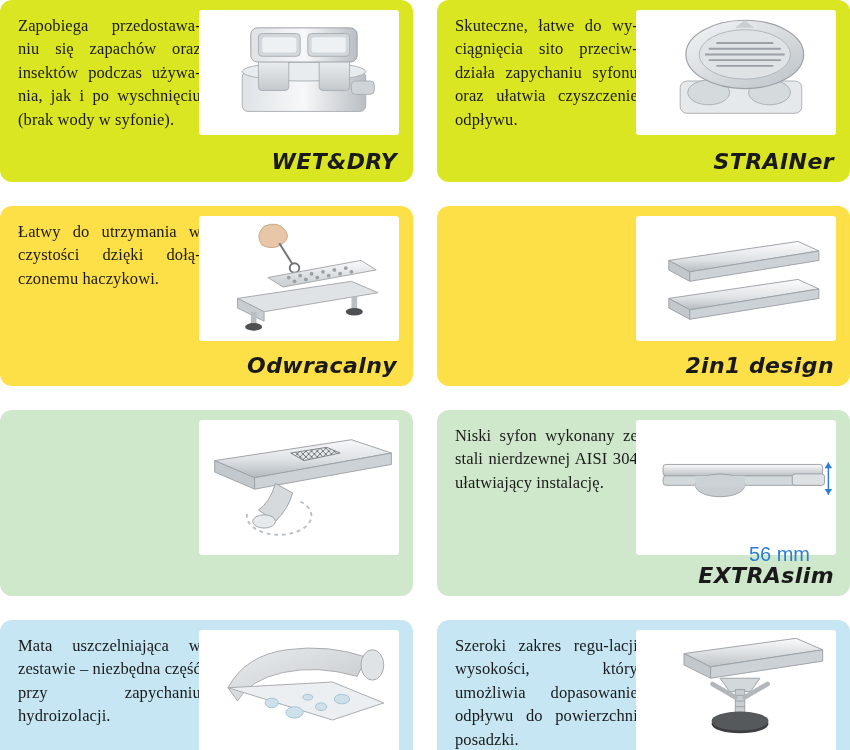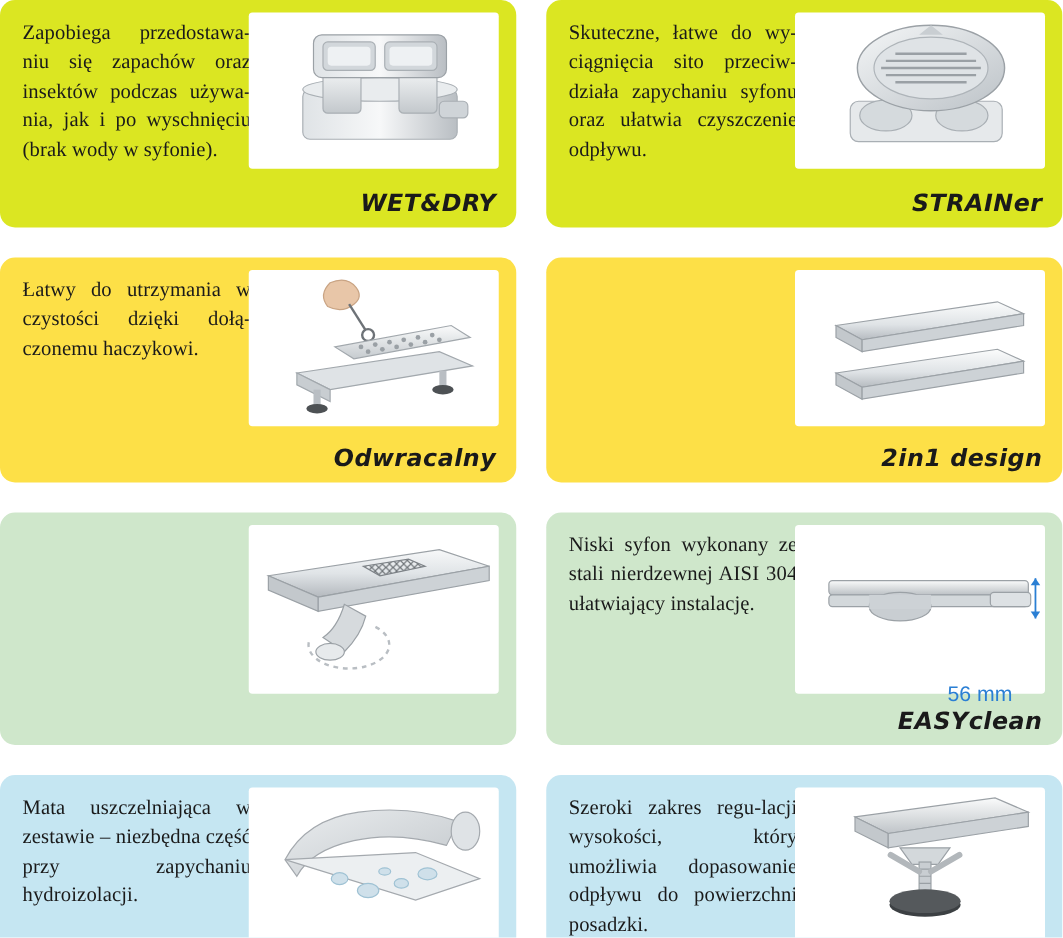--- a/index.html
+++ b/index.html
@@ -48,21 +48,21 @@
     letter-spacing: 0.1px;
     hyphens: manual;
   }
   .card-label {
     position: absolute;
     right: 16px;
     bottom: 8px;
     font-family: "DejaVu Sans", sans-serif;
     font-weight: bold;
     font-style: italic;
-    font-size: 19px;
+    font-size: 22px;
     color: #1a1a1a;
     letter-spacing: 0.4px;
     white-space: nowrap;
   }
   .illus {
     position: absolute;
     right: 14px;
     top: 12px;
     width: 46%;
     height: 120px;
@@ -78,21 +78,21 @@
     height: 125px;
     background: #ffffff;
     border-radius: 3px;
   }
   .plate.tall { height: 135px; }
 
   .measure {
     position: absolute;
     font-family: "Liberation Sans", sans-serif;
     color: #2a7fd4;
-    font-size: 17px;
+    font-size: 20px;
     font-weight: normal;
     text-align: center;
   }
 </style>
 </head>
 <body>
 
 <div class="grid">
 
   <div class="card yellow">
@@ -278,21 +278,21 @@
         <rect x="52" y="56" width="52" height="12" fill="#cdd2d6" stroke="none"></rect>
 
         <rect x="154" y="54" width="34" height="12" rx="3" fill="#dde1e4" stroke="#9ba1a6" stroke-width="1"></rect>
 
         <line x1="192" y1="42" x2="192" y2="76" stroke="#2a7fd4" stroke-width="1.5"></line>
         <path d="M192 42 l-4 6 h8 z" fill="#2a7fd4"></path>
         <path d="M192 76 l-4 -6 h8 z" fill="#2a7fd4"></path>
       </svg>
     </div>
     <div class="measure" style="right:40px; bottom:30px;">56 mm</div>
-    <div class="card-label">EASYclean</div>
+    <div class="card-label">EXTRAslim</div>
   </div>
 
   <div class="card lightblue">
     <div class="card-text">Mata uszczelniająca w zestawie – niezbędna część przy zapychaniu hydroizolacji.</div>
     <div class="plate tall"></div>
     <div class="illus">
       <svg viewBox="0 0 200 125" xmlns="http://www.w3.org/2000/svg">
         <defs>
           <linearGradient id="g8" x1="0" y1="0" x2="1" y2="1">
             <stop offset="0%" stop-color="#e9ecee"></stop>

